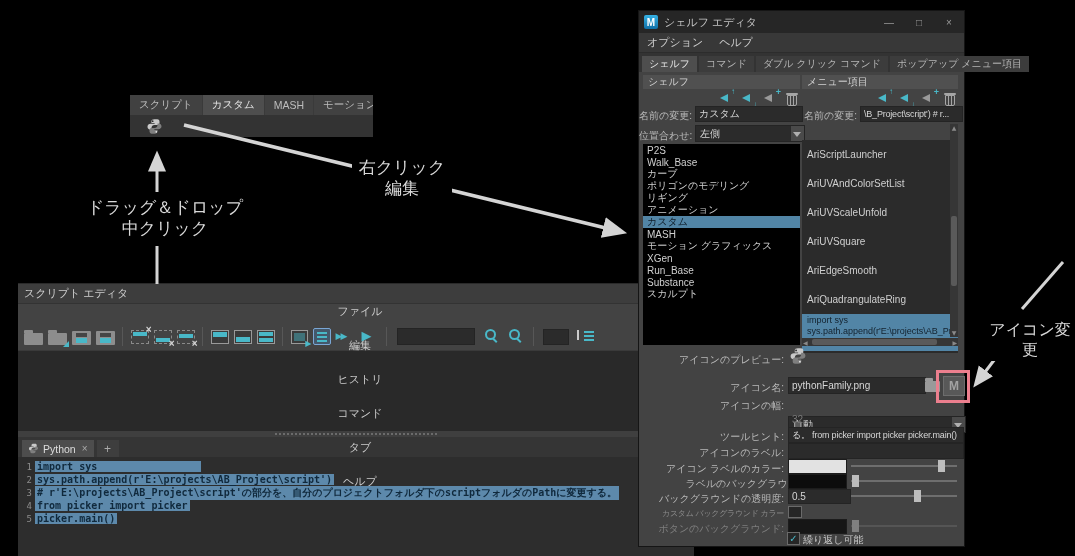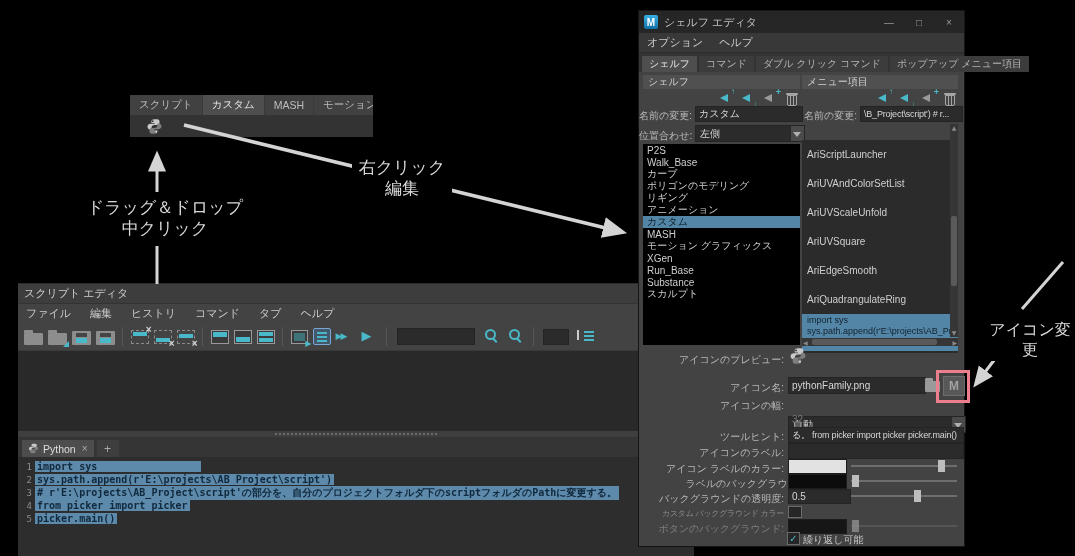--- a/index.html
+++ b/index.html
@@ -36,21 +36,21 @@
   .sknob{position:absolute;top:-5px;width:7px;height:12px;background:#bdbdbd;}
   .strack.dim .sknob{background:#808080;}
   .cbox{position:absolute;width:11px;height:11px;background:#262626;border:1px solid #6a6a6a;color:#49b8c8;font-size:10px;line-height:11px;text-align:center;font-weight:bold;}
   .cbox.on::after{content:'✓';}
   .dimtext{position:absolute;color:#787878;font-size:10px;}
   .mbtn{position:absolute;width:20px;height:18px;background:#585858;border:1px solid #6d6d6d;color:#a2a2a2;font-weight:bold;font-size:12px;display:flex;align-items:center;justify-content:center;}
 
   
   #scripted{position:absolute;left:18px;top:283px;width:676px;height:273px;background:#434343;border-top:1px solid #2a2a2a;z-index:5;}
   .se-title{height:19px;background:#3d3d3d;color:#cfcfcf;font-size:11px;display:flex;align-items:center;padding-left:6px;border-bottom:1px solid #333;}
-  .se-menus{height:19px;display:flex;align-items:center;gap:19px;padding-left:8px;font-size:11px;color:#ccc;}
+  .se-menus{height:19px;display:flex;align-items:center;gap:19px;padding-left:8px;font-size:11px;color:#ccc;flex-direction:column;}
   .se-toolbar{height:27px;display:flex;align-items:center;padding-left:3px;border-bottom:1px solid #3a3a3a;}
   .se-output{height:80px;background:#292929;}
   .se-split{height:6px;background:#3f3f3f;position:relative;}
   .se-split::after{content:'';position:absolute;left:38%;right:38%;top:2px;height:2px;background:repeating-linear-gradient(90deg,#6b6b6b 0 2px,transparent 2px 4px);}
   .se-tabbar{height:20px;background:#353535;display:flex;align-items:flex-end;gap:3px;padding-left:4px;}
   .se-tab{height:17px;background:#4d4d4d;display:flex;align-items:center;gap:4px;padding:0 6px;font-size:10.5px;color:#ddd;}
   .se-tab .x{color:#aaa;font-size:10px;margin-left:2px;}
   .se-newtab{height:17px;width:22px;background:#3e3e3e;color:#aaa;display:flex;align-items:center;justify-content:center;font-size:12px;}
   .se-code{height:98px;background:#2d2d2d;font-family:"DejaVu Sans Mono",monospace;padding-top:3px;}
   .cl{display:flex;height:13px;align-items:center;}

